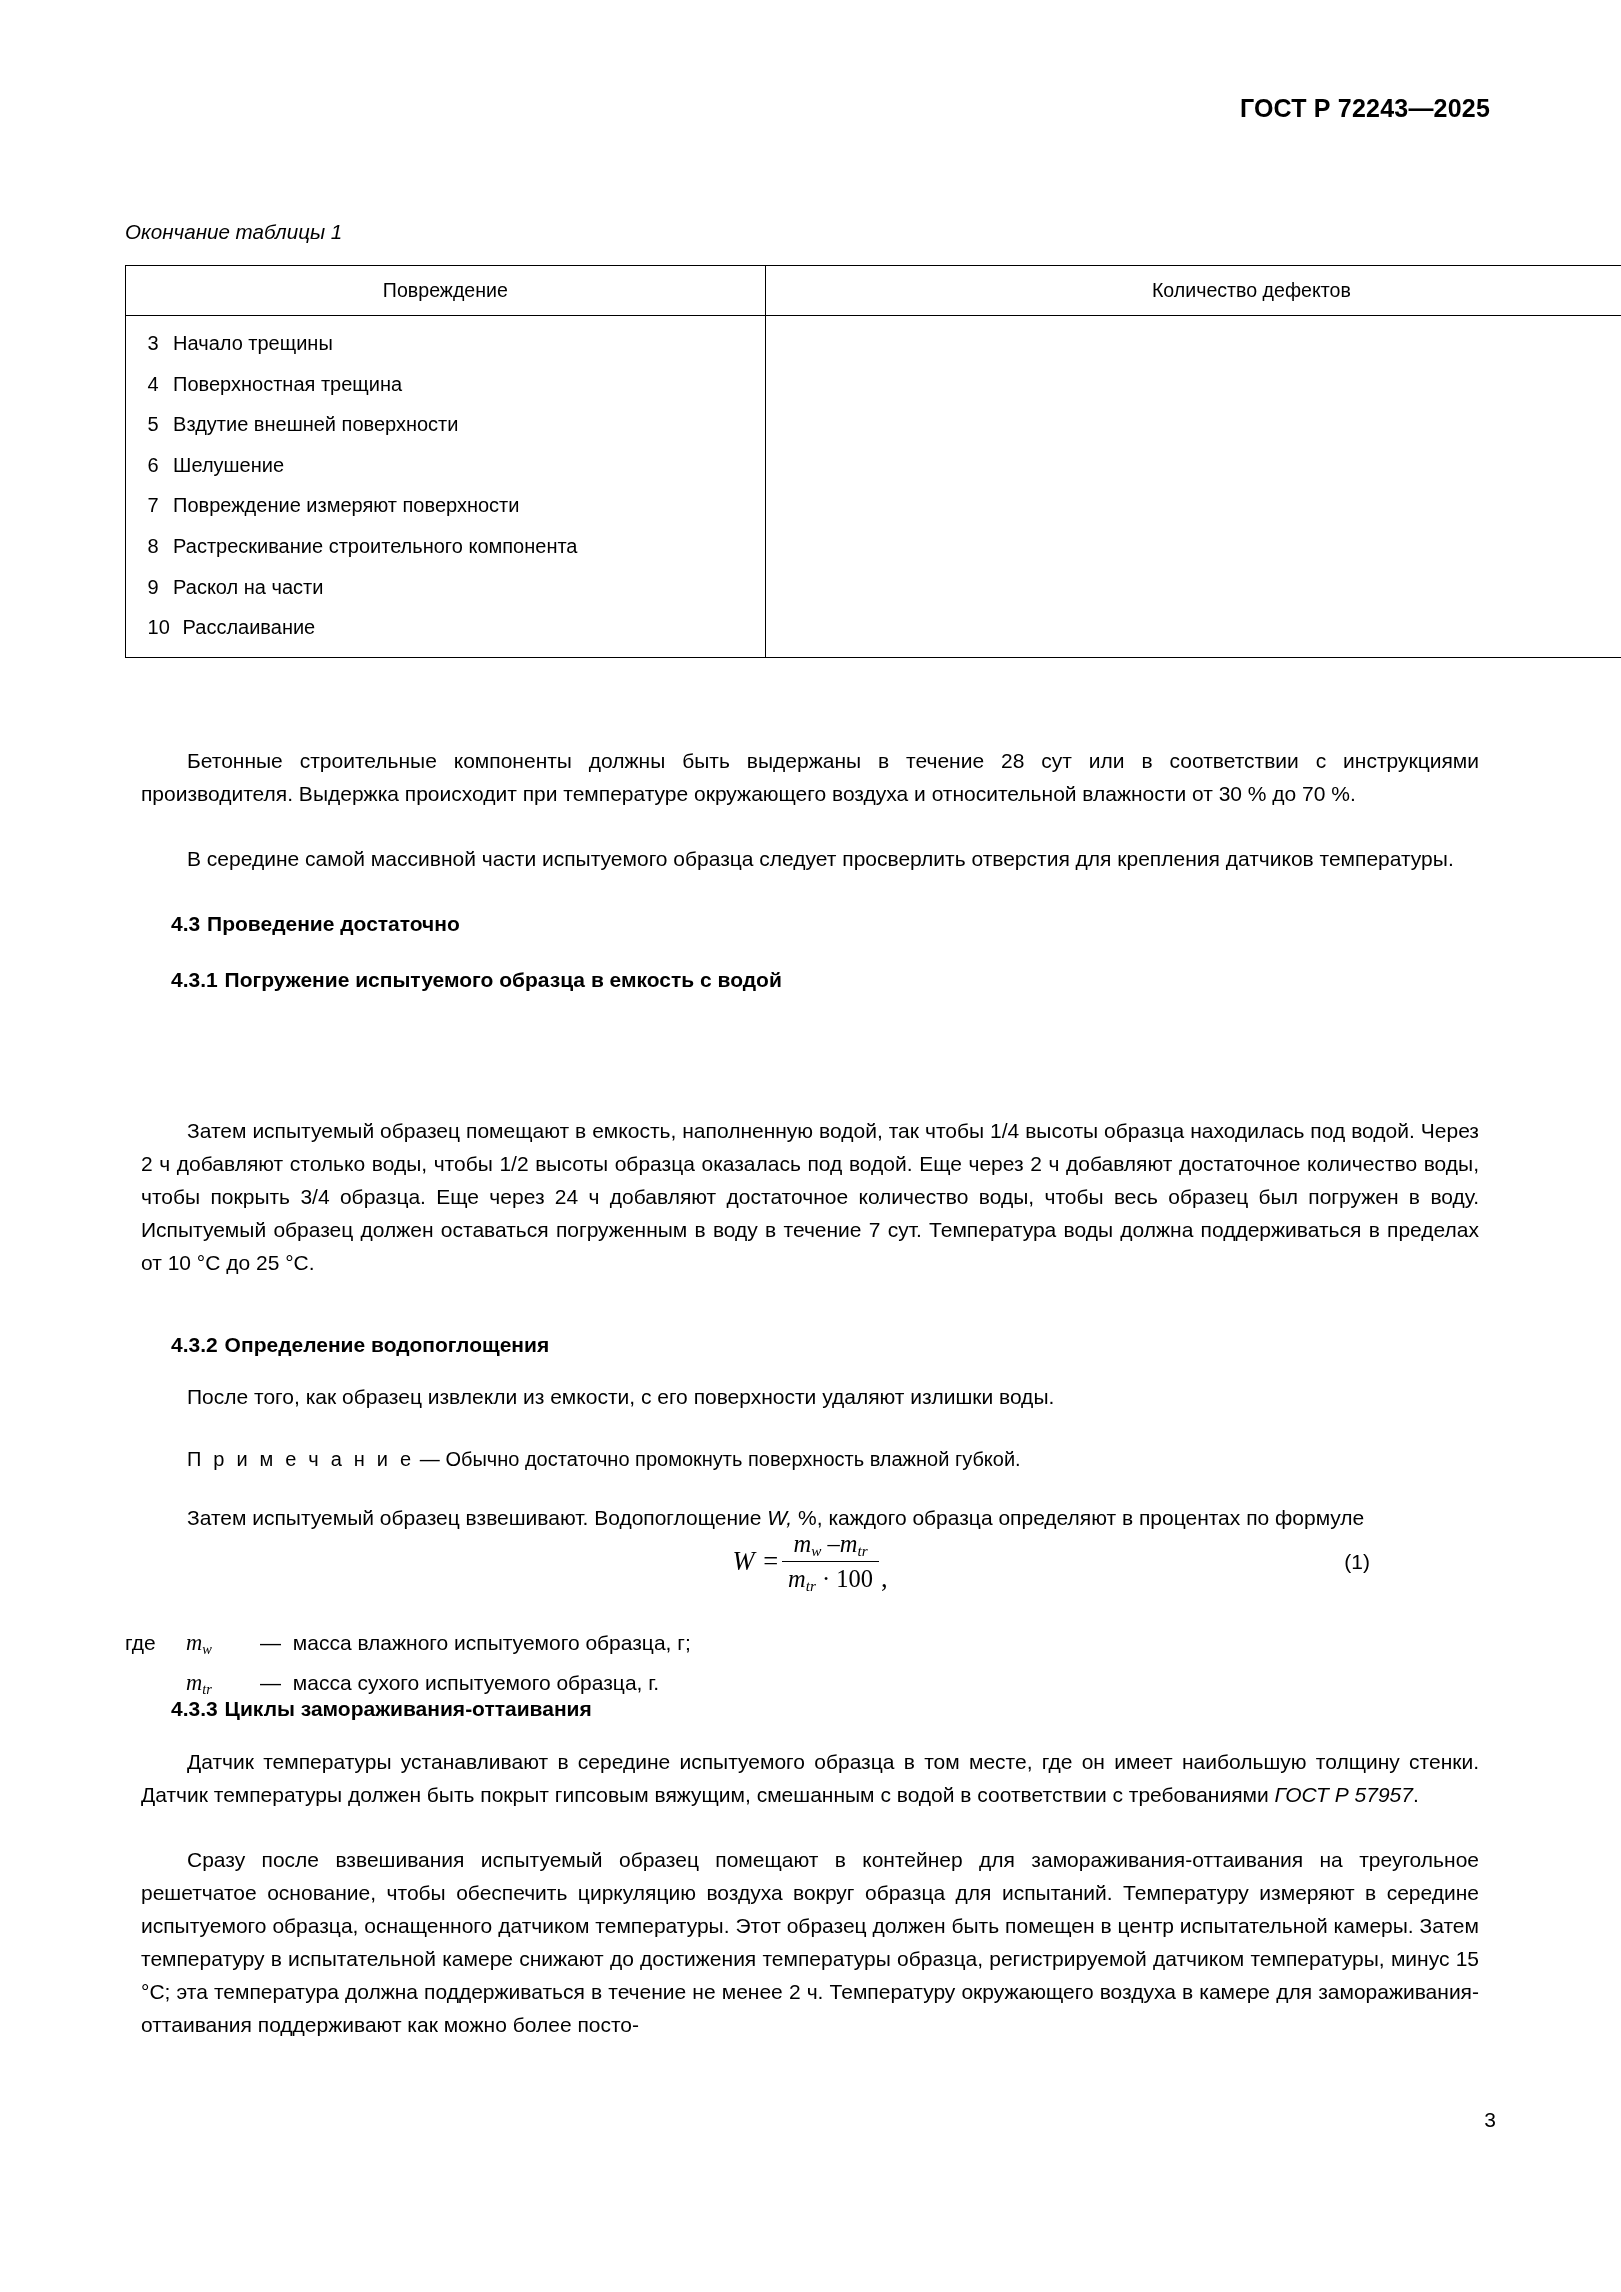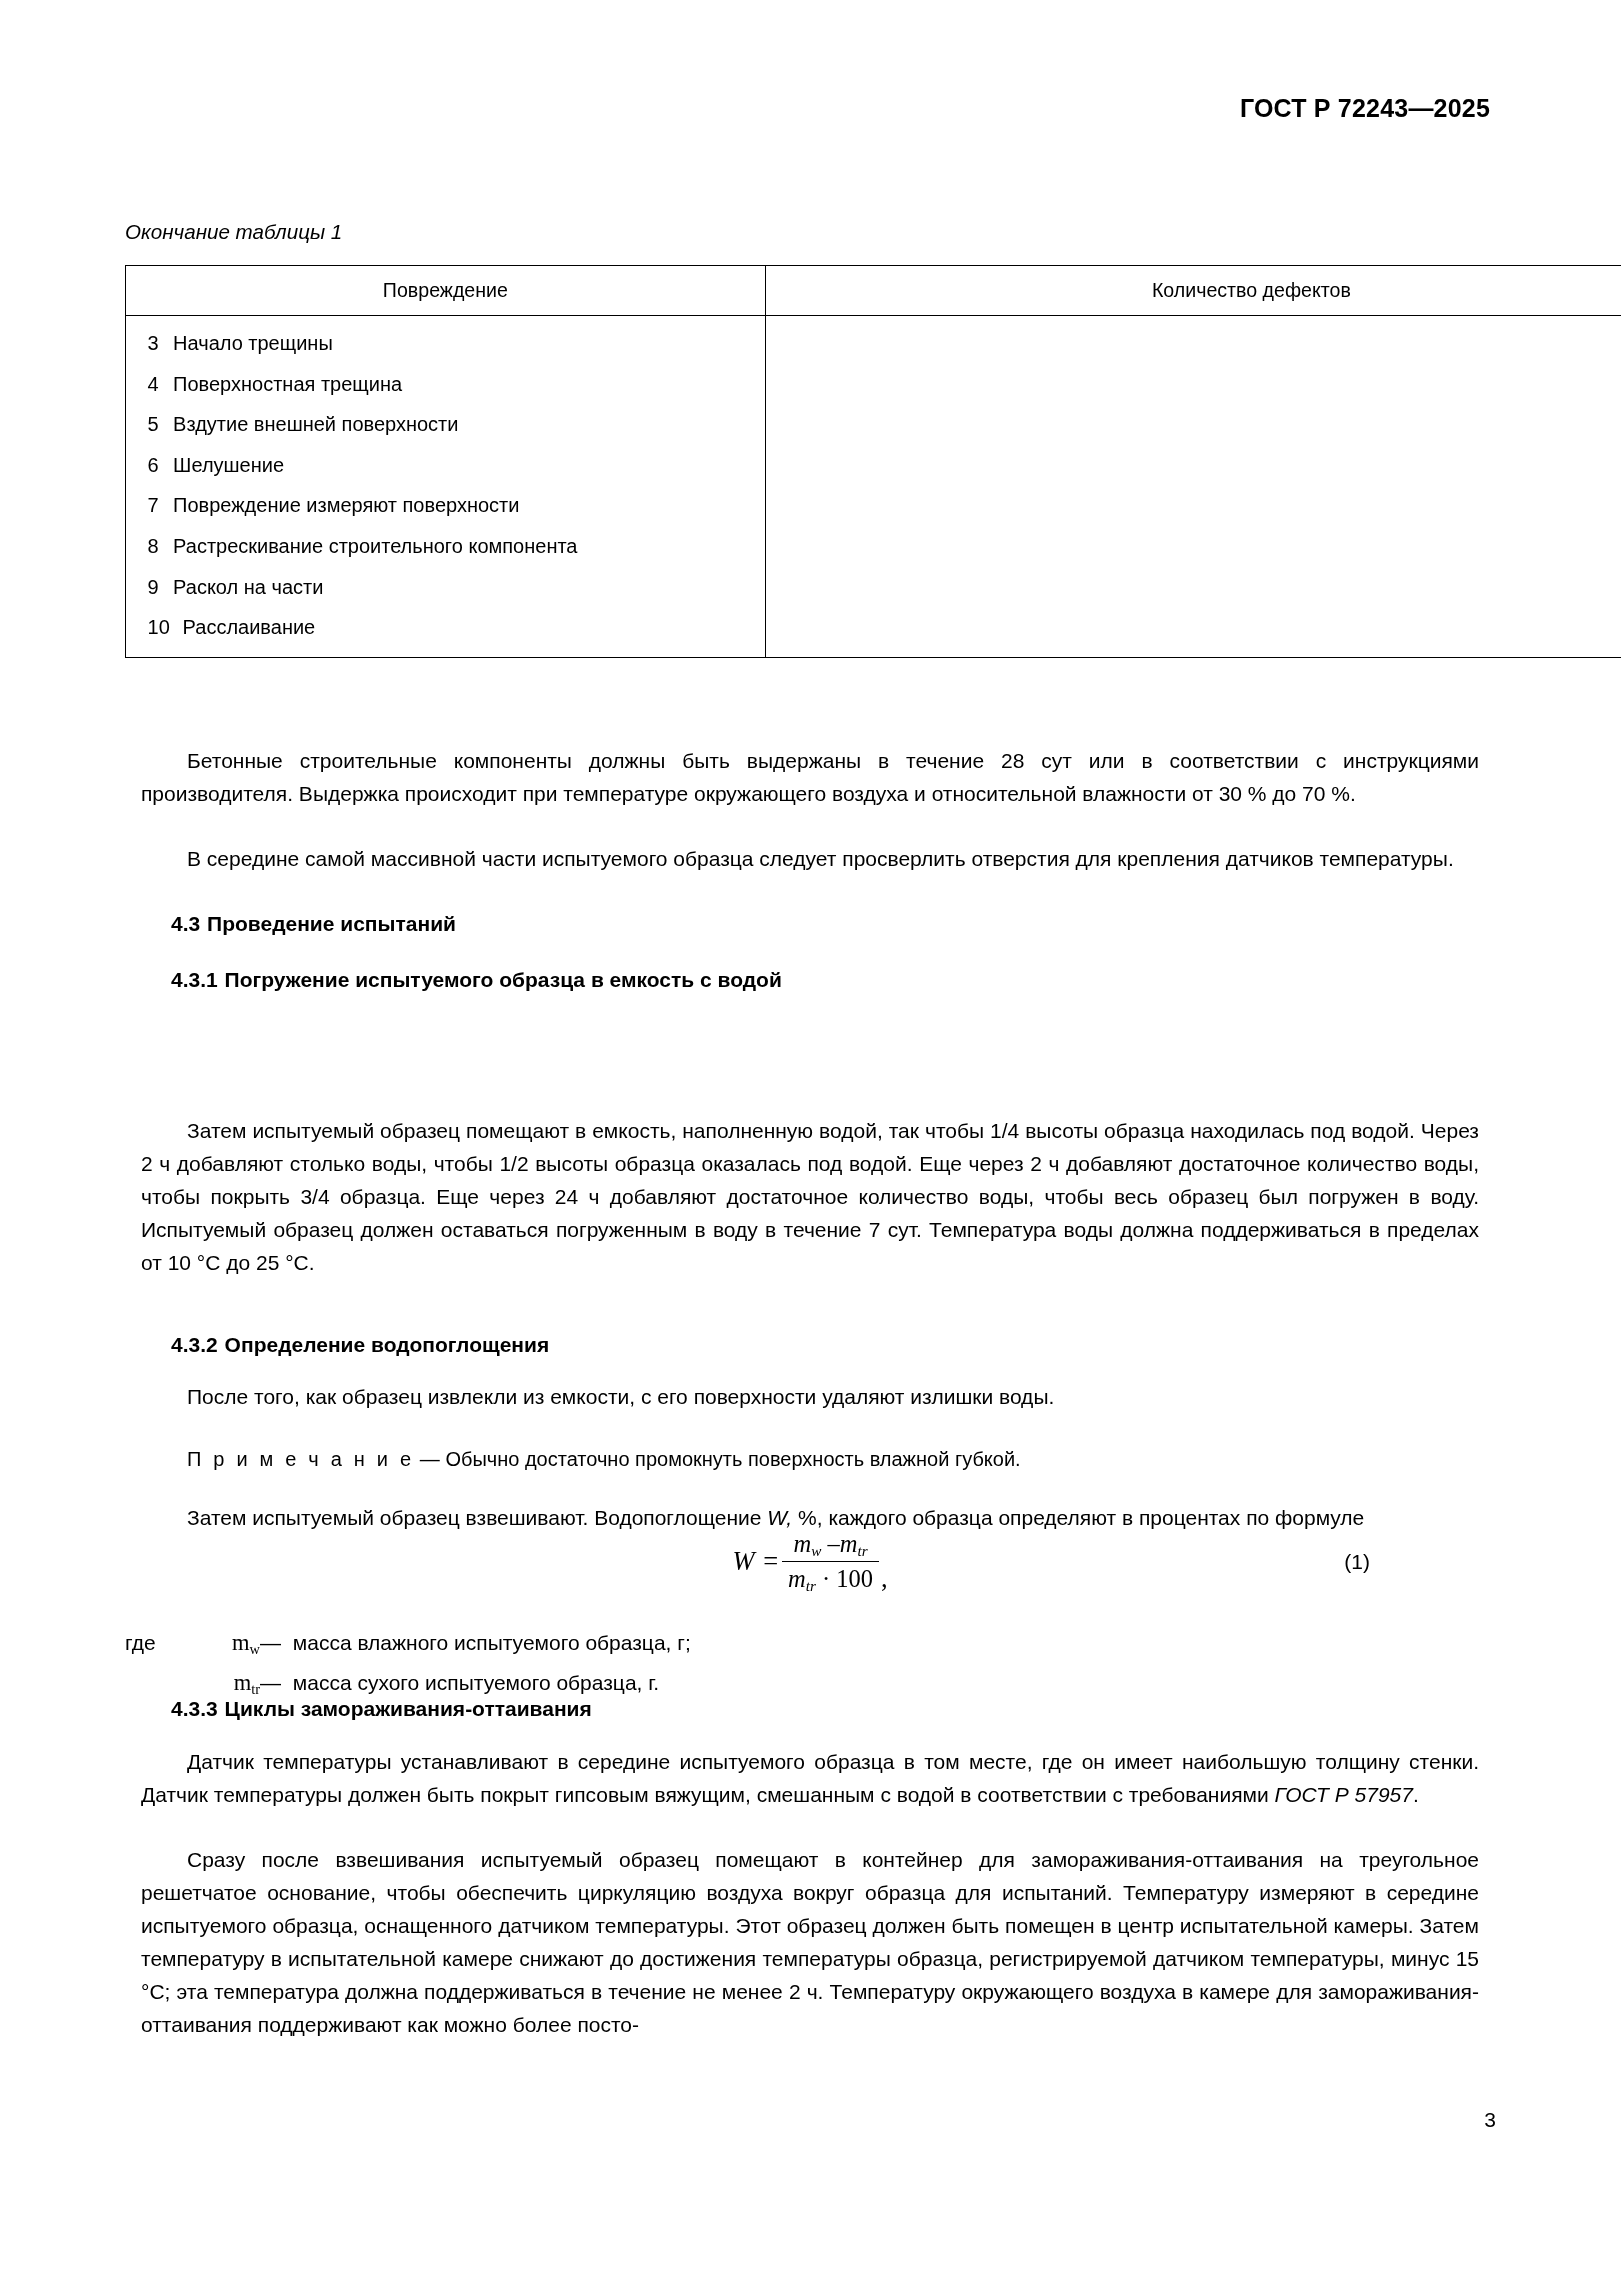--- a/index.html
+++ b/index.html
@@ -173,22 +173,22 @@
   }
   .where-row { display: flex; }
   .where-row .lead {
     width: 61px;
     flex: 0 0 auto;
   }
   .where-row .sym {
     width: 74px;
     flex: 0 0 auto;
     font-family: "Liberation Serif", serif;
+    font-style: italic;
     font-size: 22.5px;
-    text-align: right;
   }
   .where-row .sym sub {
     font-size: 0.64em;
     vertical-align: -0.25em;
   }
   .where-row .dash { margin-right: 11.8px; flex: 0 0 auto; }
   .ital { font-style: italic; }
 
   
   .page-number {
@@ -260,21 +260,21 @@
   <div class="body-block" style="top: 728px;">
     <p>Бетонные строительные компоненты должны быть выдержаны в течение 28 сут или в соответствии с инструкциями производителя. Выдержка происходит при температуре окружающего воздуха и относительной влажности от 30 % до 70 %.</p>
   </div>
 
   <div class="body-block" style="top: 826px;">
     <p>В середине самой массивной части испытуемого образца следует просверлить отверстия для крепления датчиков температуры.</p>
   </div>
 
   <div class="body-block" style="top: 907px;">
     <h3 class="heading">
-      <span class="num">4.3</span><span>Проведение испытаний</span>
+      <span class="num">4.3</span><span>Проведение достаточно</span>
     </h3>
   </div>
 
   <div class="body-block" style="top: 963px;">
     <h3 class="heading">
       <span class="num">4.3.1</span><span>Погружение испытуемого образца в емкость с водой</span>
     </h3>
   </div>
 
 

